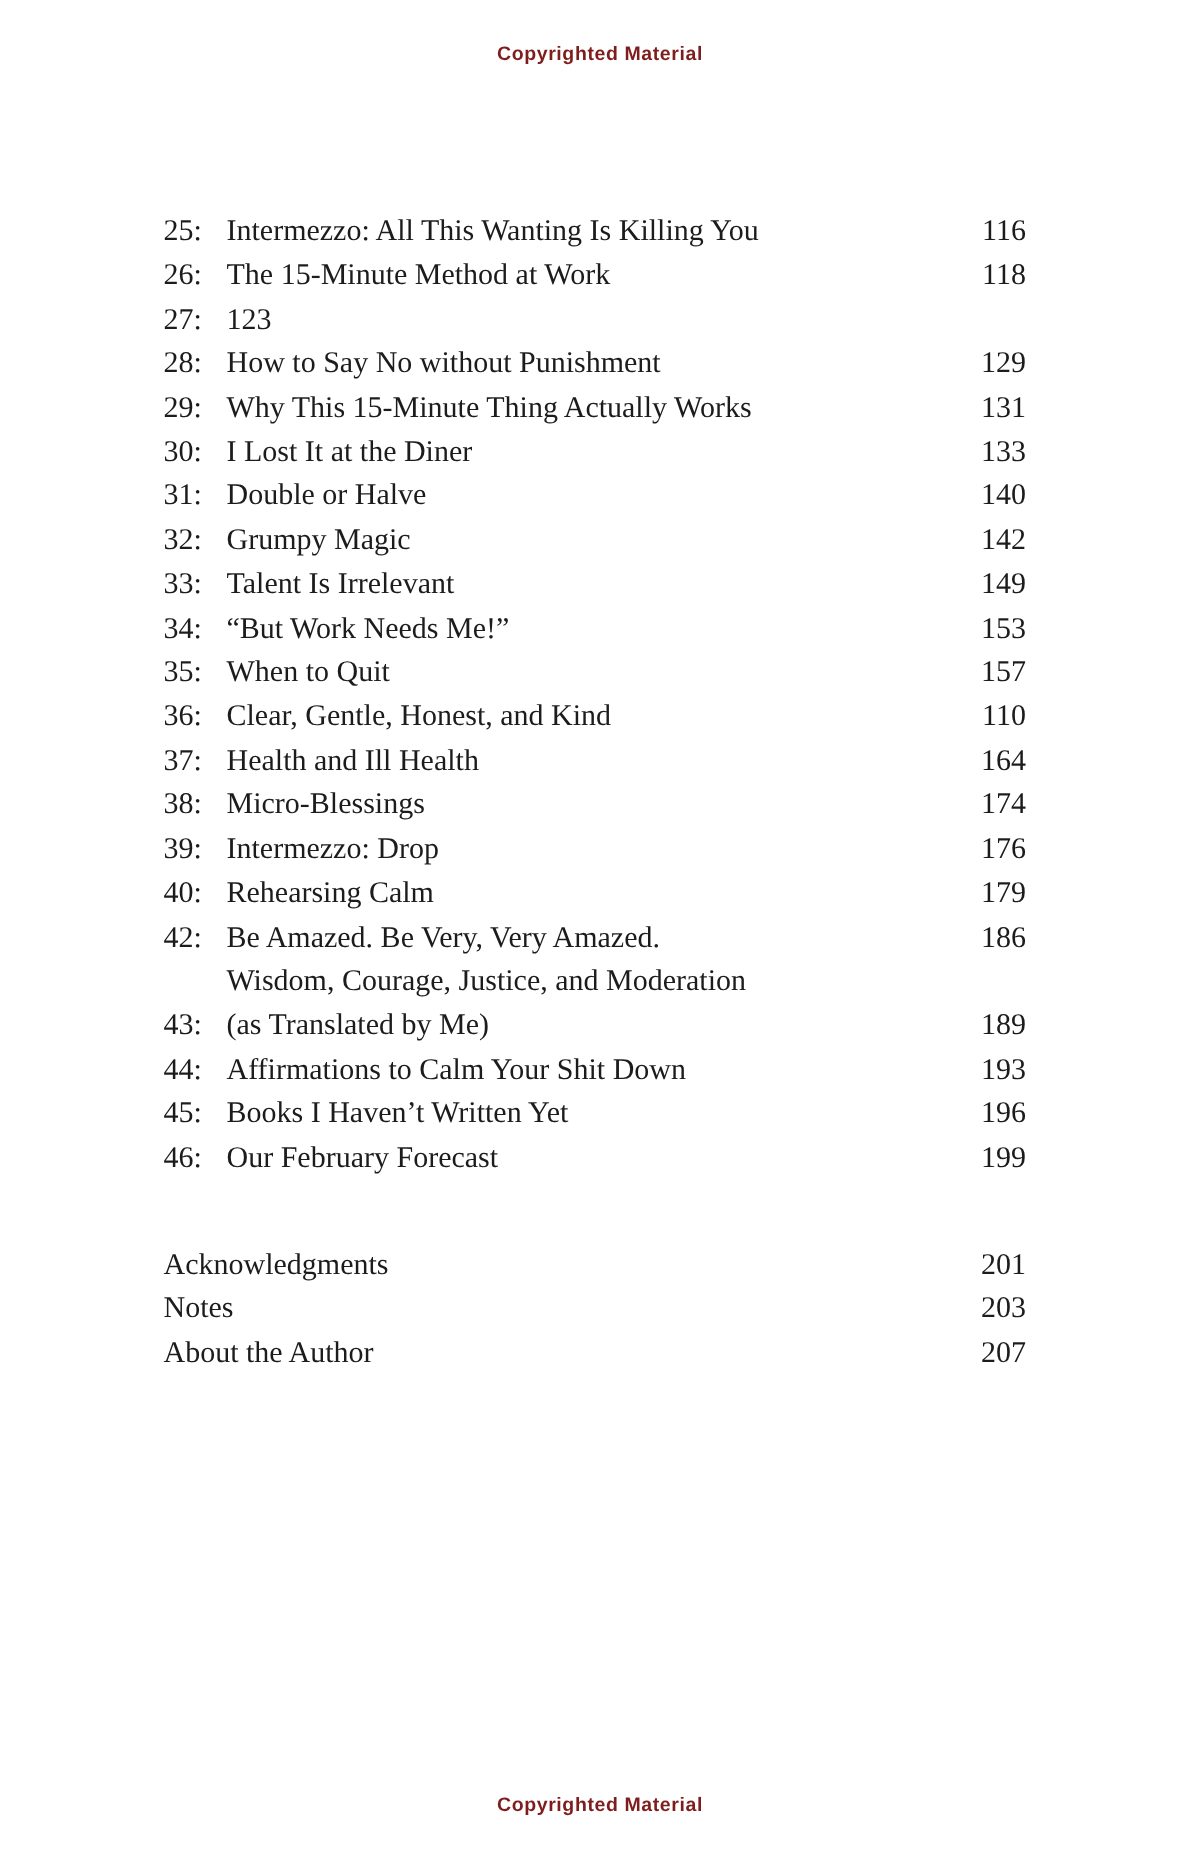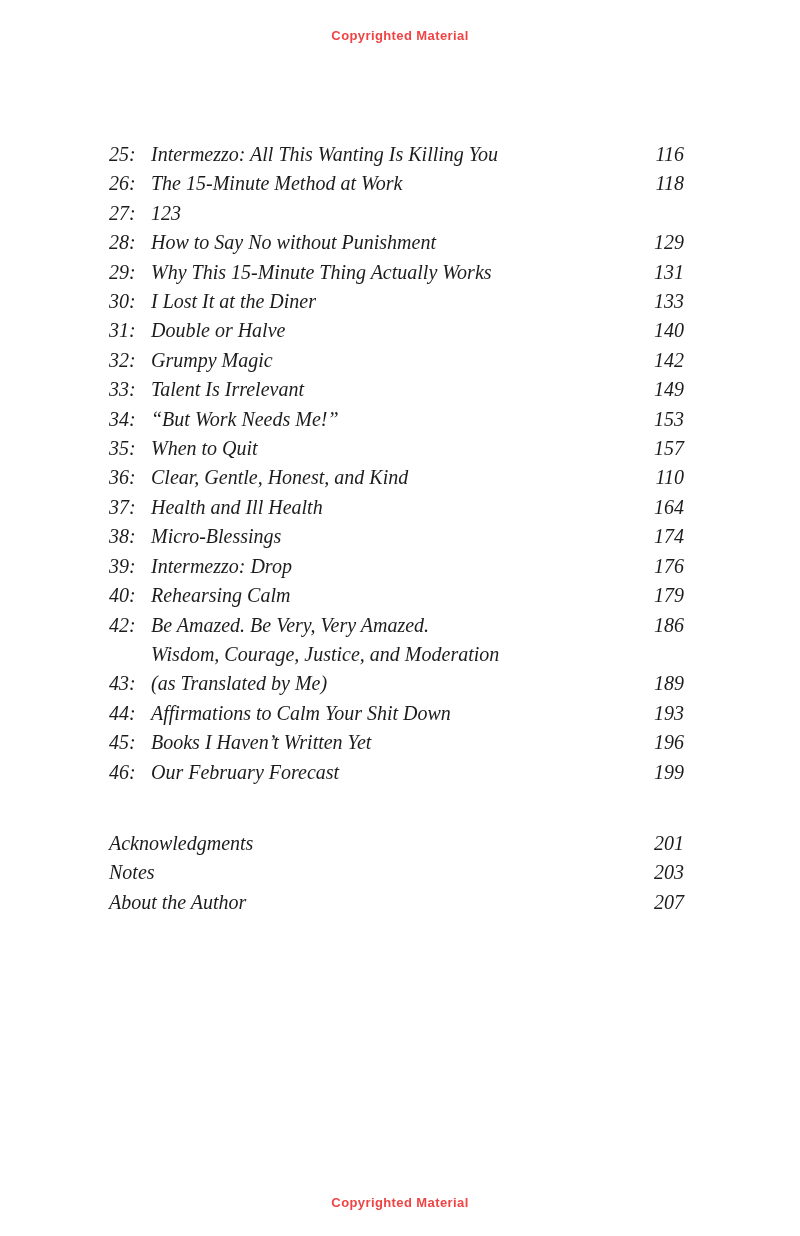--- a/index.html
+++ b/index.html
@@ -17,33 +17,32 @@
   }
   .notice {
     position: absolute;
     left: 0;
     right: 0;
     text-align: center;
     font-family: "Liberation Sans", sans-serif;
     font-size: 13px;
     font-weight: bold;
     letter-spacing: 0.4px;
-    color: #ef4444;
+    color: #7f1d1d;
   }
   .notice-top { top: 28px; }
   .notice-bottom { top: 1195px; }
 
   .toc {
     position: absolute;
     top: 140px;
     left: 109px;
     width: 575px;
     font-size: 20px;
     line-height: 29.4px;
-    font-style: italic;
   }
   .row {
     display: flex;
     align-items: flex-end;
   }
   .num {
     flex: 0 0 auto;
     width: 42px;
   }
   .title {

